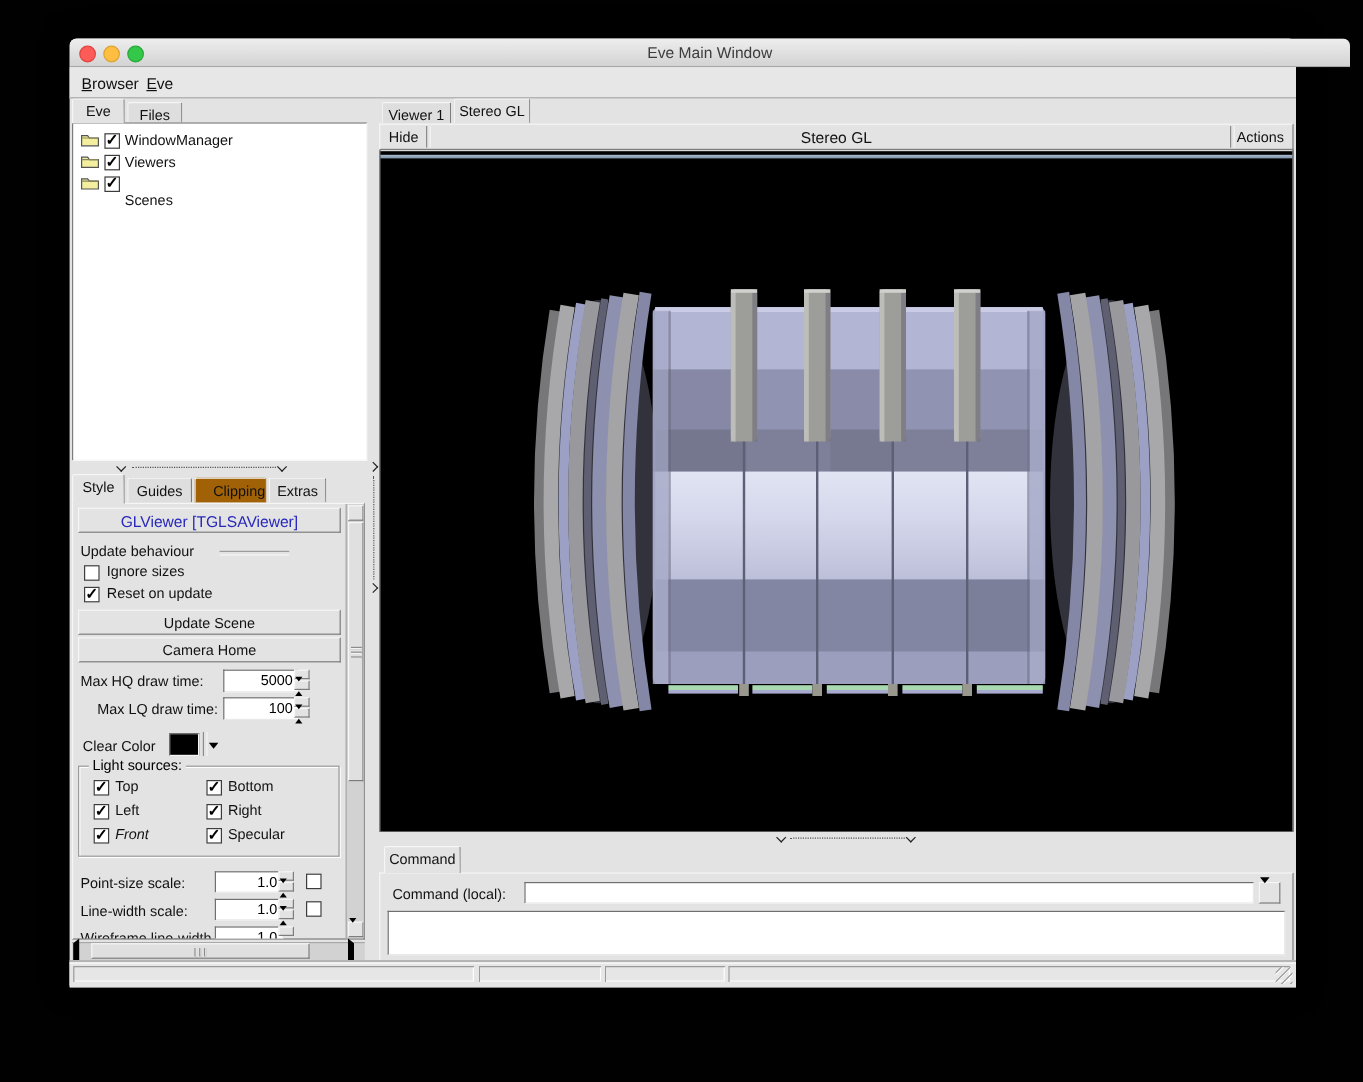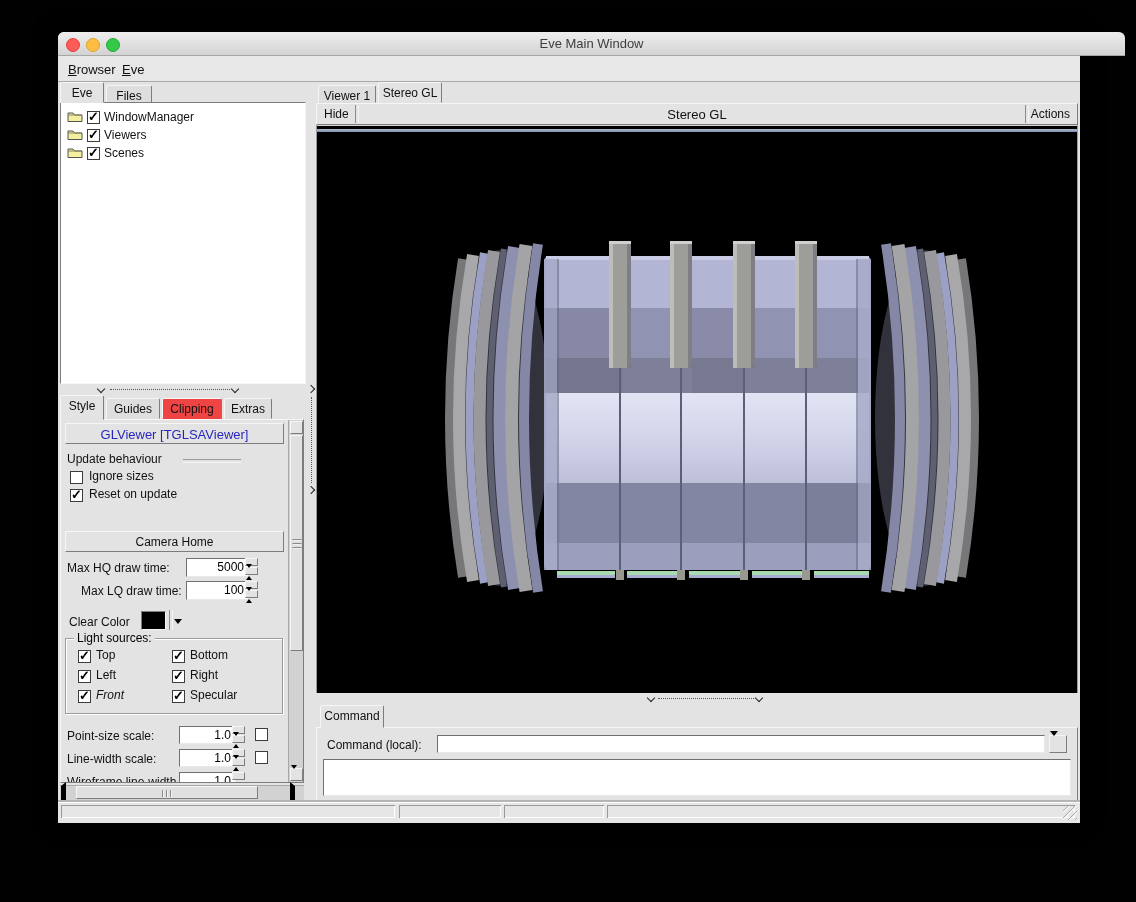--- a/index.html
+++ b/index.html
@@ -97,46 +97,47 @@
           </svg>
       <span class="cb checked" style="left:26px;top:3px;"></span>
       <span class="lbl" style="left:43px;top:2px;">Viewers</span>
     </div>
     <div class="tree-row" style="top:41px;">
       <svg class="folder" width="16" height="13">
             <path d="M1 11.5 V3 h5 l1.5 2 H15 v6.5 z" fill="#f3ef9e" stroke="#555" stroke-width="1"></path>
             <path d="M1 5 h14" stroke="#8b875a" stroke-width="1"></path>
           </svg>
       <span class="cb checked" style="left:26px;top:3px;"></span>
-      <span class="lbl" style="left:43px;top:2px;">Scenes</span>
+      <span class="lbl" style="left:43px;top:16px;">Scenes</span>
     </div>
   </div>
 
   <div style="position:absolute;left:2px;top:352px;width:246px;height:11px;">
     <span class="chev-dn" style="left:38px;top:2px;"></span>
     <span class="dot-h" style="left:50px;top:5px;width:120px;"></span>
     <span class="chev-dn" style="left:172px;top:2px;"></span>
   </div>
 
   <div class="tab sel" style="left:2px;top:363px;width:44px;height:25px;">Style</div>
   <div class="tab" style="left:48px;top:366px;width:54px;height:21px;background:#dedede;">Guides</div>
-  <div class="tab" style="left:104px;top:366px;width:60px;height:21px;background:#ef4444;">Clipping</div>
+  <div class="tab" style="left:104px;top:366px;width:60px;height:21px;background:#a16207;text-align:right;">Clipping</div>
   <div class="tab" style="left:166px;top:366px;width:48px;height:21px;background:#dedede;">Extras</div>
 
   <div class="raised" style="position:absolute;left:2px;top:387px;width:244px;height:364px;overflow:hidden;box-sizing:border-box;">
     <div class="btn" style="left:4px;top:3px;width:219px;height:21px;padding-top:3px;color:#2727bd;font-size:13px;">GLViewer [TGLSAViewer]</div>
 
     <span class="lbl" style="left:6px;top:32px;">Update behaviour</span>
     <span class="hline" style="left:122px;top:39px;width:58px;"></span>
 
     <span class="cb" style="left:9px;top:51px;"></span>
     <span class="lbl" style="left:28px;top:49px;">Ignore sizes</span>
     <span class="cb checked" style="left:9px;top:69px;"></span>
     <span class="lbl" style="left:28px;top:67px;">Reset on update</span>
 
+    <div class="btn" style="left:4px;top:88px;width:219px;height:21px;padding-top:3px;">Update Scene</div>
     <div class="btn" style="left:4px;top:111px;width:219px;height:21px;padding-top:3px;">Camera Home</div>
 
     <span class="lbl" style="left:6px;top:141px;">Max HQ draw time:</span>
     <div class="white-field" style="position:absolute;left:125px;top:138px;width:57px;height:16px;font-size:12px;text-align:right;padding:1px 4px 0 0;box-sizing:content-box;">5000</div>
     <div class="spin" style="left:184px;top:138px;">
       <span class="sb" style="top:0;"><span class="tri-up"></span></span>
       <span class="sb" style="top:9px;"><span class="tri-dn"></span></span>
     </div>
 
     <span class="lbl" style="left:20px;top:164px;">Max LQ draw time:</span>

